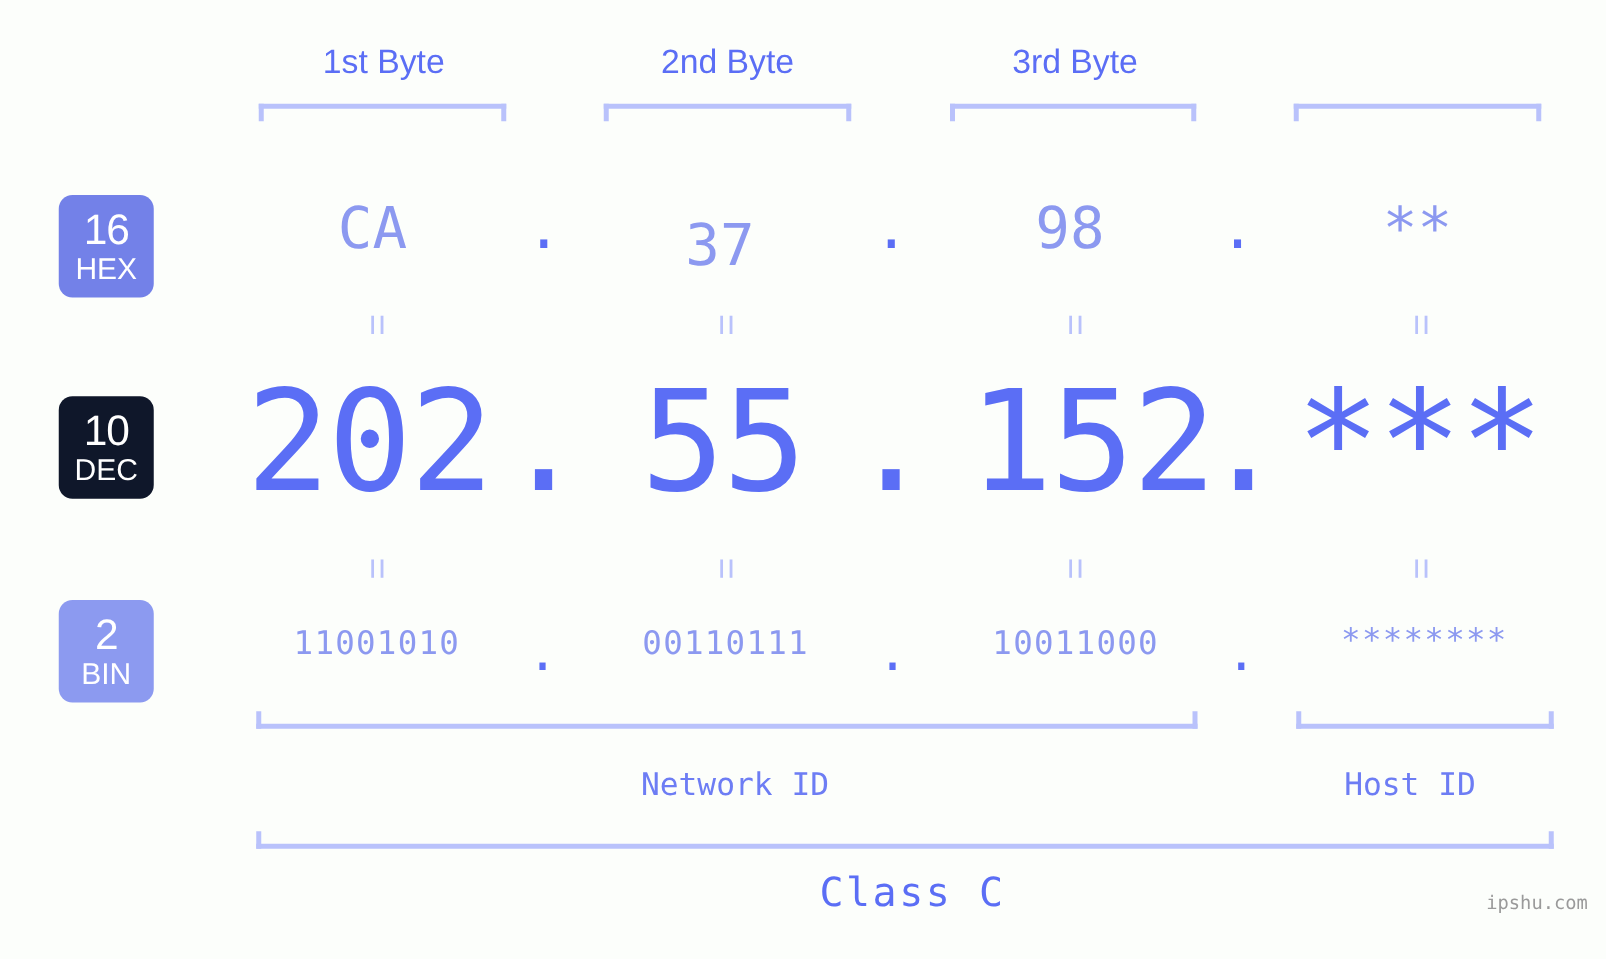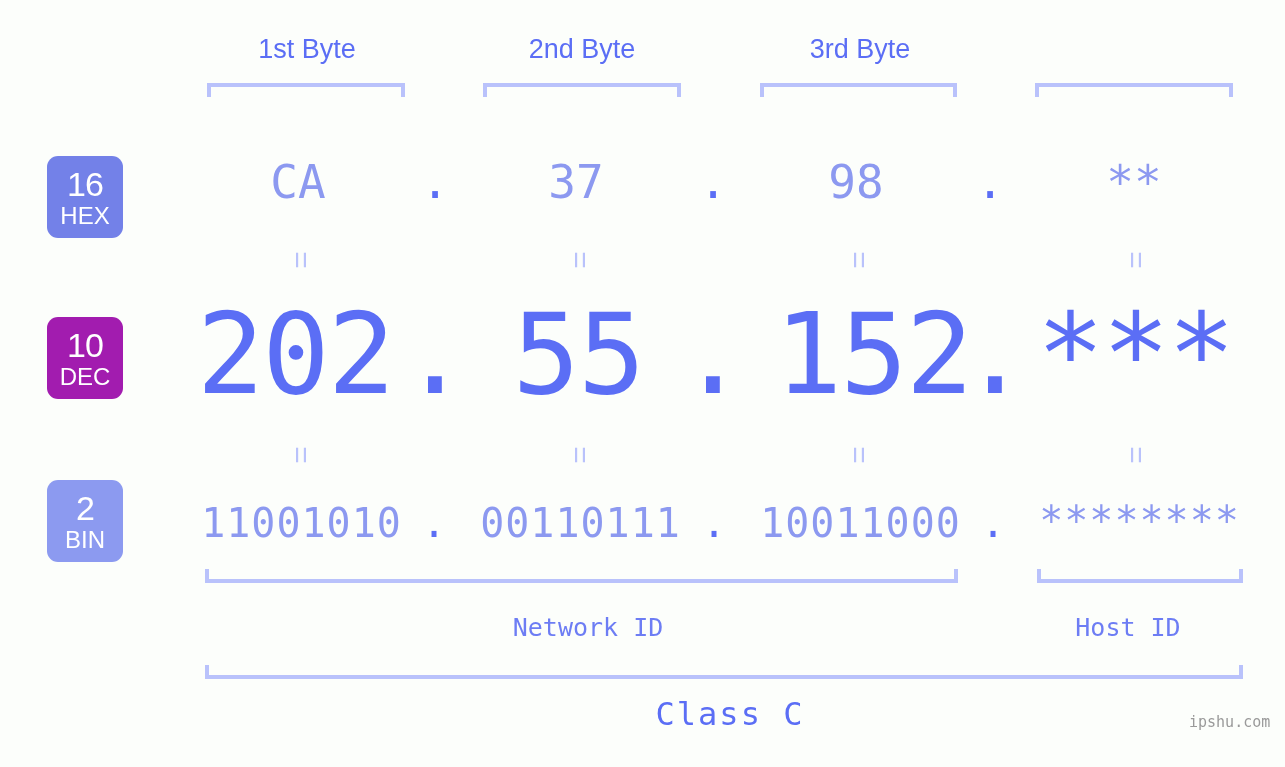--- a/index.html
+++ b/index.html
@@ -82,21 +82,21 @@
   .hex-val {
     font-size: 46px;
     color: #8c99f0;
   }
   .dec-val {
     font-size: 112px;
     color: #5b6ef5;
     letter-spacing: -2px;
   }
   .bin-val {
-    font-size: 40px;
+    font-size: 26px;
     color: #8c99f0;
     letter-spacing: 1px;
   }
 
   
   .dot {
     color: #5b6ef5;
     font-family: "DejaVu Sans Mono", "Liberation Mono", monospace;
     text-align: center;
   }
@@ -151,32 +151,32 @@
   <div class="abs bracket-top" style="left:760px; top:83px; width:197px;"></div>
   <div class="abs bracket-top" style="left:1035px; top:83px; width:198px;"></div>
 
   <div class="abs badge" style="left:47px; top:156px; background:#7381e8;">
     <span class="num">16</span>
     <span class="nm">HEX</span>
   </div>
 
   <div class="abs val hex-val" style="left:198px; top:155px; width:200px;">CA</div>
   <div class="abs dot dot-hex" style="left:400px; top:155px; width:70px;">.</div>
-  <div class="abs val hex-val" style="left:476px; top:155px; width:200px;">37</div>
+  <div class="abs val hex-val" style="left:476px; top:169px; width:200px;">37</div>
   <div class="abs dot dot-hex" style="left:678px; top:155px; width:70px;">.</div>
   <div class="abs val hex-val" style="left:756px; top:155px; width:200px;">98</div>
   <div class="abs dot dot-hex" style="left:955px; top:155px; width:70px;">.</div>
   <div class="abs val hex-val" style="left:1034px; top:155px; width:200px;">**</div>
 
   <div class="abs eq" style="left:271px; top:243px; width:60px;">=</div>
   <div class="abs eq" style="left:550px; top:243px; width:60px;">=</div>
   <div class="abs eq" style="left:829px; top:243px; width:60px;">=</div>
   <div class="abs eq" style="left:1106px; top:243px; width:60px;">=</div>
 
-  <div class="abs badge" style="left:47px; top:317px; background:#a21caf;">
+  <div class="abs badge" style="left:47px; top:317px; background:#0f172a;">
     <span class="num">10</span>
     <span class="nm">DEC</span>
   </div>
 
   <div class="abs val dec-val" style="left:190px; top:289px; width:210px;">202</div>
   <div class="abs dot dot-dec" style="left:395px; top:289px; width:80px;">.</div>
   <div class="abs val dec-val" style="left:478px; top:289px; width:200px;">55</div>
   <div class="abs dot dot-dec" style="left:673px; top:289px; width:80px;">.</div>
   <div class="abs val dec-val" style="left:752px; top:289px; width:210px;margin-left:16px;">152</div>
   <div class="abs dot dot-dec" style="left:955px; top:289px; width:80px;">.</div>

